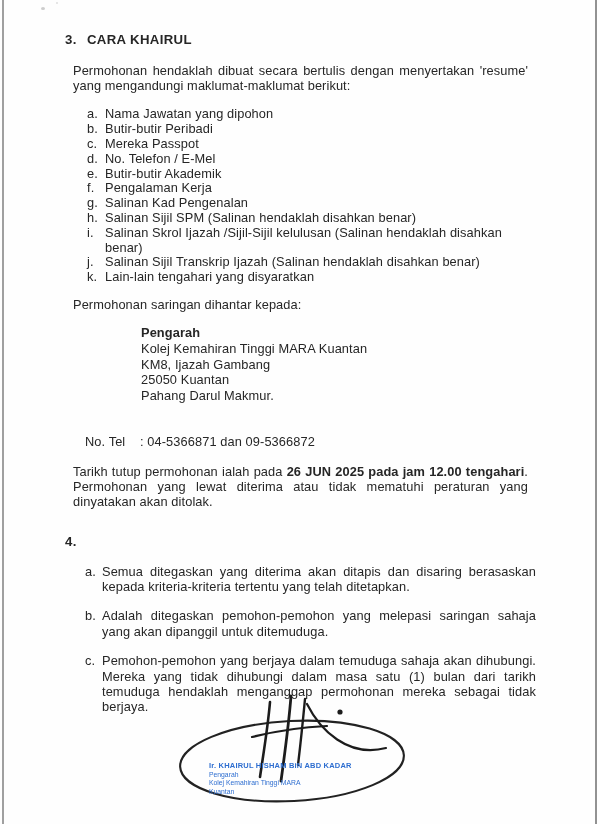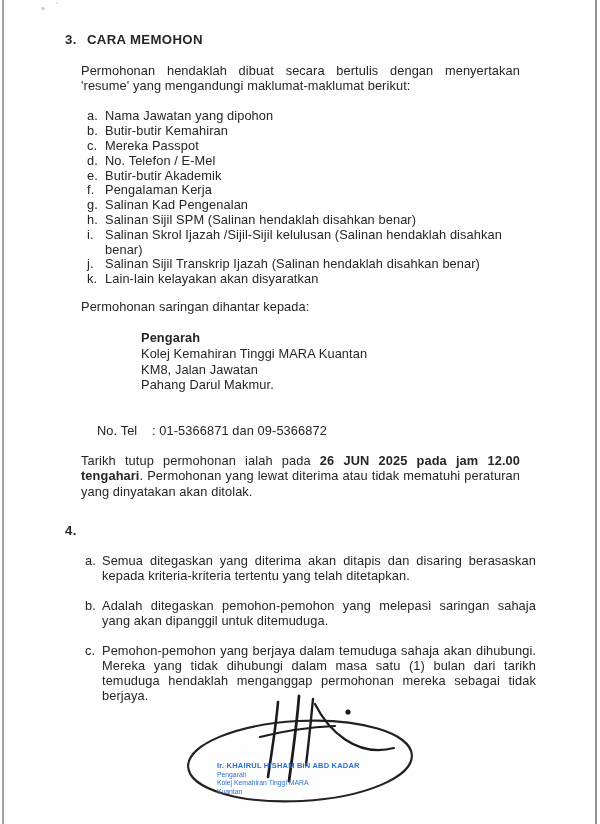--- a/index.html
+++ b/index.html
@@ -17,21 +17,21 @@
   .scan-edge.right { right:3px; }
   .speck { position:absolute; border-radius:50%; background:#b8b8b8; opacity:.7; }
   .speck.s1 { left:41px; top:7px; width:4px; height:3px; }
   .speck.s2 { left:56px; top:2px; width:2px; height:2px; opacity:.45; }
 
   .content {
     position:absolute; left:65px; top:0; width:471px;
     font-size:12.8px; line-height:15.2px;
     letter-spacing:.1px;
   }
-  p { margin:16px; }
+  p { margin:8px; }
   .justify { text-align:justify; }
 
   .sec-title {
     display:flex; font-weight:bold; font-size:13.2px; line-height:15px;
     letter-spacing:.35px;
   }
   .sec-title .num { width:22px; flex:none; }
   .t1 { margin-top:32px; }
   .t2 { margin-top:24px; }
 
@@ -40,32 +40,32 @@
   .list { margin-top:14px; margin-left:22px; }
   .li { display:flex; line-height:14.8px; }
   .li-label { width:18px; flex:none; }
   .li-text { flex:1; }
 
   .send-to { margin-top:12px; }
 
   .address { margin-top:13px; margin-left:76px; line-height:15.7px; }
   .addr-name { font-weight:bold; }
 
-  .tel-line { margin-top:30px; margin-left:32px; display:flex; }
+  .tel-line { margin-top:30px; margin-left:20px; display:flex; }
   .tel-label { width:55px; flex:none; }
 
   .closing { margin-top:15px; }
 
   .s4-list { margin-top:15px; margin-left:20px; }
   .s4-item { display:flex; margin-bottom:14.5px; }
   .s4-item .li-label { width:17px; }
   .s4-item .li-text { flex:1; text-align:justify; }
   .s4-item:last-child { margin-bottom:0; }
 
-  .sig-wrap { position:absolute; left:12px; top:0; width:584px; height:824px; pointer-events:none; }
+  .sig-wrap { position:absolute; left:4px; top:0; width:584px; height:824px; pointer-events:none; }
   .sig-svg { position:absolute; left:160px; top:688px; }
   .stamp {
     position:absolute; left:205px; top:761px;
     color:#2e6ed0; white-space:nowrap;
   }
   .stamp-name { font-size:7.5px; font-weight:bold; line-height:9.5px; letter-spacing:.2px; }
   .stamp-line { font-size:6.8px; line-height:8.8px; }
 </style>
 </head>
 <body>
@@ -73,33 +73,33 @@
 <div class="page">
   <div class="scan-edge left"></div>
   <div class="scan-edge right"></div>
   <div class="speck s1"></div>
   <div class="speck s2"></div>
 
   <div class="content">
 
     <div class="sec-title t1">
       <span class="num">3.</span>
-      <span>CARA MEMOHON</span>
+      <span>CARA KHAIRUL</span>
     </div>
 
     <p class="intro justify">Permohonan hendaklah dibuat secara bertulis dengan menyertakan 'resume' yang mengandungi maklumat-maklumat berikut:</p>
 
     <div class="list">
       <div class="li">
           <span class="li-label">a.</span>
           <span class="li-text">Nama Jawatan yang dipohon</span>
         </div>
       <div class="li">
           <span class="li-label">b.</span>
-          <span class="li-text">Butir-butir Kemahiran</span>
+          <span class="li-text">Butir-butir Peribadi</span>
         </div>
       <div class="li">
           <span class="li-label">c.</span>
           <span class="li-text">Mereka Passpot</span>
         </div>
       <div class="li">
           <span class="li-label">d.</span>
           <span class="li-text">No. Telefon / E-Mel</span>
         </div>
       <div class="li">
@@ -121,36 +121,37 @@
       <div class="li">
           <span class="li-label">i.</span>
           <span class="li-text">Salinan Skrol Ijazah /Sijil-Sijil kelulusan (Salinan hendaklah disahkan benar)</span>
         </div>
       <div class="li">
           <span class="li-label">j.</span>
           <span class="li-text">Salinan Sijil Transkrip Ijazah (Salinan hendaklah disahkan benar)</span>
         </div>
       <div class="li">
           <span class="li-label">k.</span>
-          <span class="li-text">Lain-lain kelayakan akan disyaratkan</span>
+          <span class="li-text">Lain-lain tengahari yang disyaratkan</span>
         </div>
     </div>
 
     <p class="send-to">Permohonan saringan dihantar kepada:</p>
 
     <div class="address">
       <div class="addr-name">Pengarah</div>
       <div>Kolej Kemahiran Tinggi MARA Kuantan</div>
-      <div>KM8, Jalan Jawatan</div>
+      <div>KM8, Ijazah Gambang</div>
+      <div>25050 Kuantan</div>
       <div>Pahang Darul Makmur.</div>
     </div>
 
     <div class="tel-line">
       <span class="tel-label">No. Tel</span>
-      <span class="tel-value">: 01-5366871 dan 09-5366872</span>
+      <span class="tel-value">: 04-5366871 dan 09-5366872</span>
     </div>
 
     <p class="closing justify"><span>Tarikh tutup permohonan ialah pada </span><strong>26 JUN 2025 pada jam 12.00 tengahari</strong><span>. Permohonan yang lewat diterima atau tidak mematuhi peraturan yang dinyatakan akan ditolak.</span></p>
 
     <div class="sec-title t2">
       <span class="num">4.</span>
     </div>
 
     <div class="s4-list">
       <div class="s4-item">

